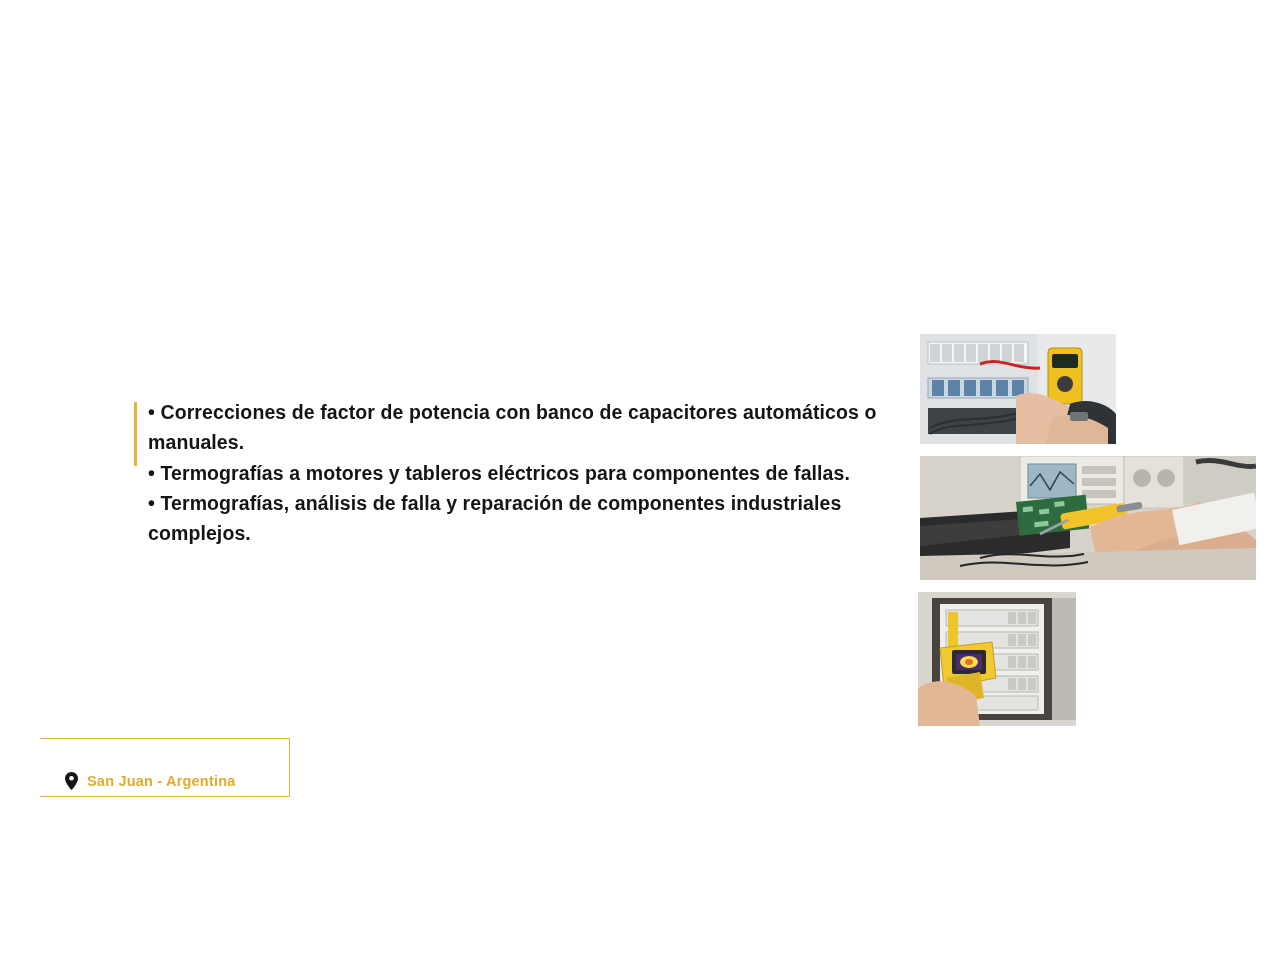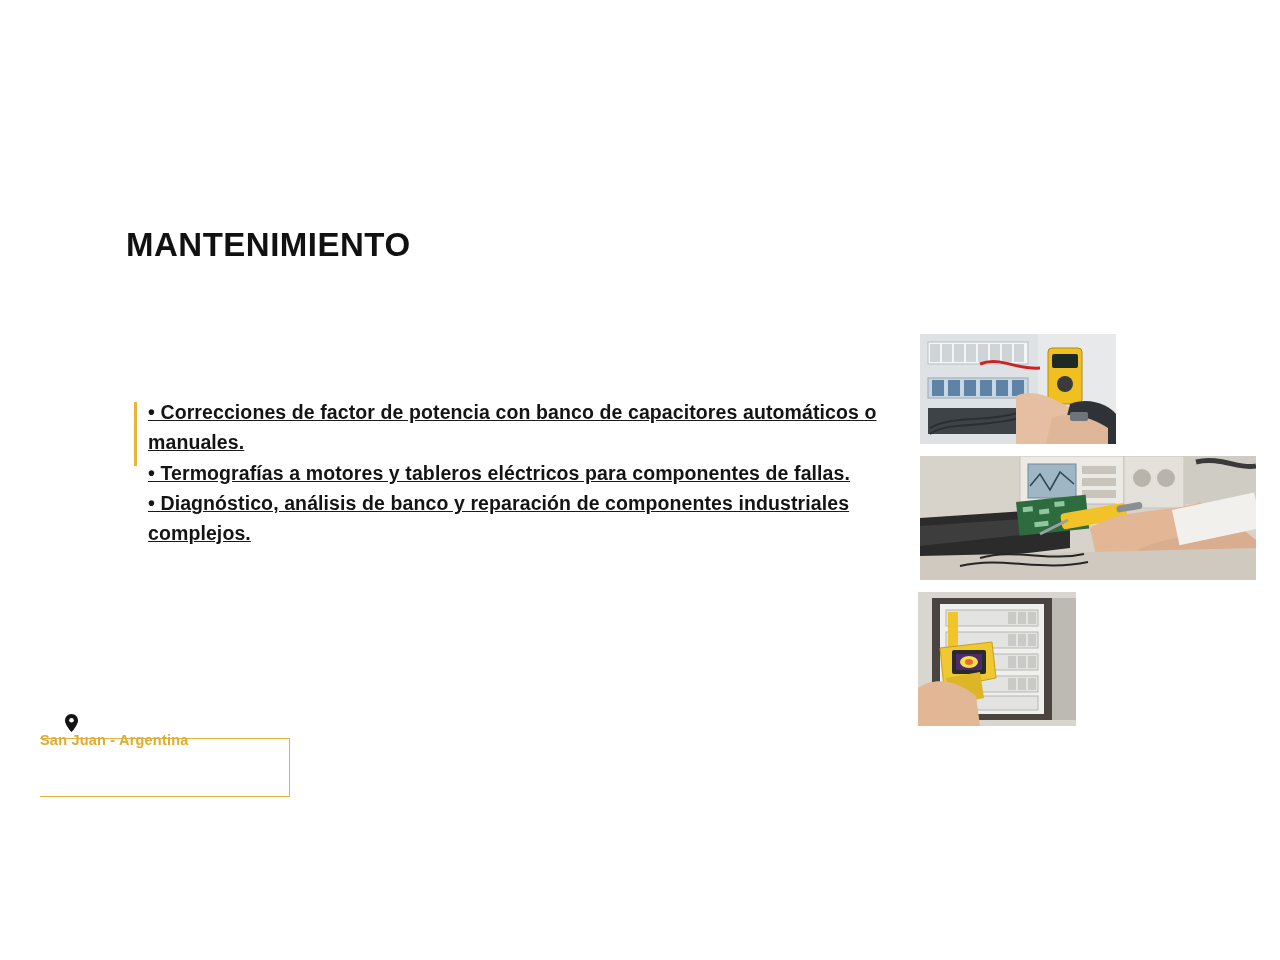--- a/index.html
+++ b/index.html
@@ -49,21 +49,20 @@
   .accent-bar {
     width: 3px;
     min-width: 3px;
     height: 64px;
     background: #e8b53a;
     margin-top: 4px;
     margin-right: 11px;
   }
   .bullets {
     flex: 1;
-    text-decoration: underline;
   }
   .bullet {
     font-size: 19.5px;
     font-weight: 700;
     line-height: 1.53;
     color: #141414;
     margin: 0 0 1px 0;
     letter-spacing: 0.1px;
   }
 
@@ -76,25 +75,25 @@
   .photo svg { display: block; }
 
   #photo-panel-test { left: 920px; top: 334px;  width: 196px; height: 110px; }
   #photo-board-repair { left: 920px; top: 456px; width: 336px; height: 124px; }
   #photo-thermal-camera { left: 918px; top: 592px; width: 158px; height: 134px; }
 
   
   .footer {
     position: absolute;
     left: 40px;
-    top: 714px;
+    top: 752px;
     width: 250px;
     height: 58px;
     display: flex;
-    flex-direction: column;
+    align-items: center;
   }
   .footer-rule {
     position: absolute;
     left: 40px;
     top: 738px;
     width: 250px;
     height: 1px;
     background: #e2b43c;
   }
   .footer-rule.bottom { top: 796px; }
@@ -117,29 +116,28 @@
     letter-spacing: 0.2px;
     white-space: nowrap;
   }
 </style>
 </head>
 <body>
 
 <div class="slide">
 
   <div class="title-block">
-    <div class="title-line">MANTENIMIENTO</div>
   </div>
 
   <div class="bullets-wrap">
     <div class="accent-bar"></div>
     <div class="bullets">
       <p class="bullet">• Correcciones de factor de potencia con banco de capacitores automáticos o manuales.</p>
       <p class="bullet">• Termografías a motores y tableros eléctricos para componentes de fallas.</p>
-      <p class="bullet">• Diagnóstico, análisis de banco y reparación de componentes industriales complejos.</p>
+      <p class="bullet">• Termografías, análisis de falla y reparación de componentes industriales complejos.</p>
     </div>
   </div>
 
   <div class="photo" id="photo-panel-test">
     <svg width="196" height="110" viewBox="0 0 196 110" xmlns="http://www.w3.org/2000/svg">
       <rect width="196" height="110" fill="#e8e9ea"></rect>
       <rect x="0" y="0" width="118" height="110" fill="#dfe2e4"></rect>
 
       <rect x="8" y="8" width="100" height="22" fill="#f4f5f6" stroke="#b9bdc0"></rect>
       <g fill="#cfd4d7">

